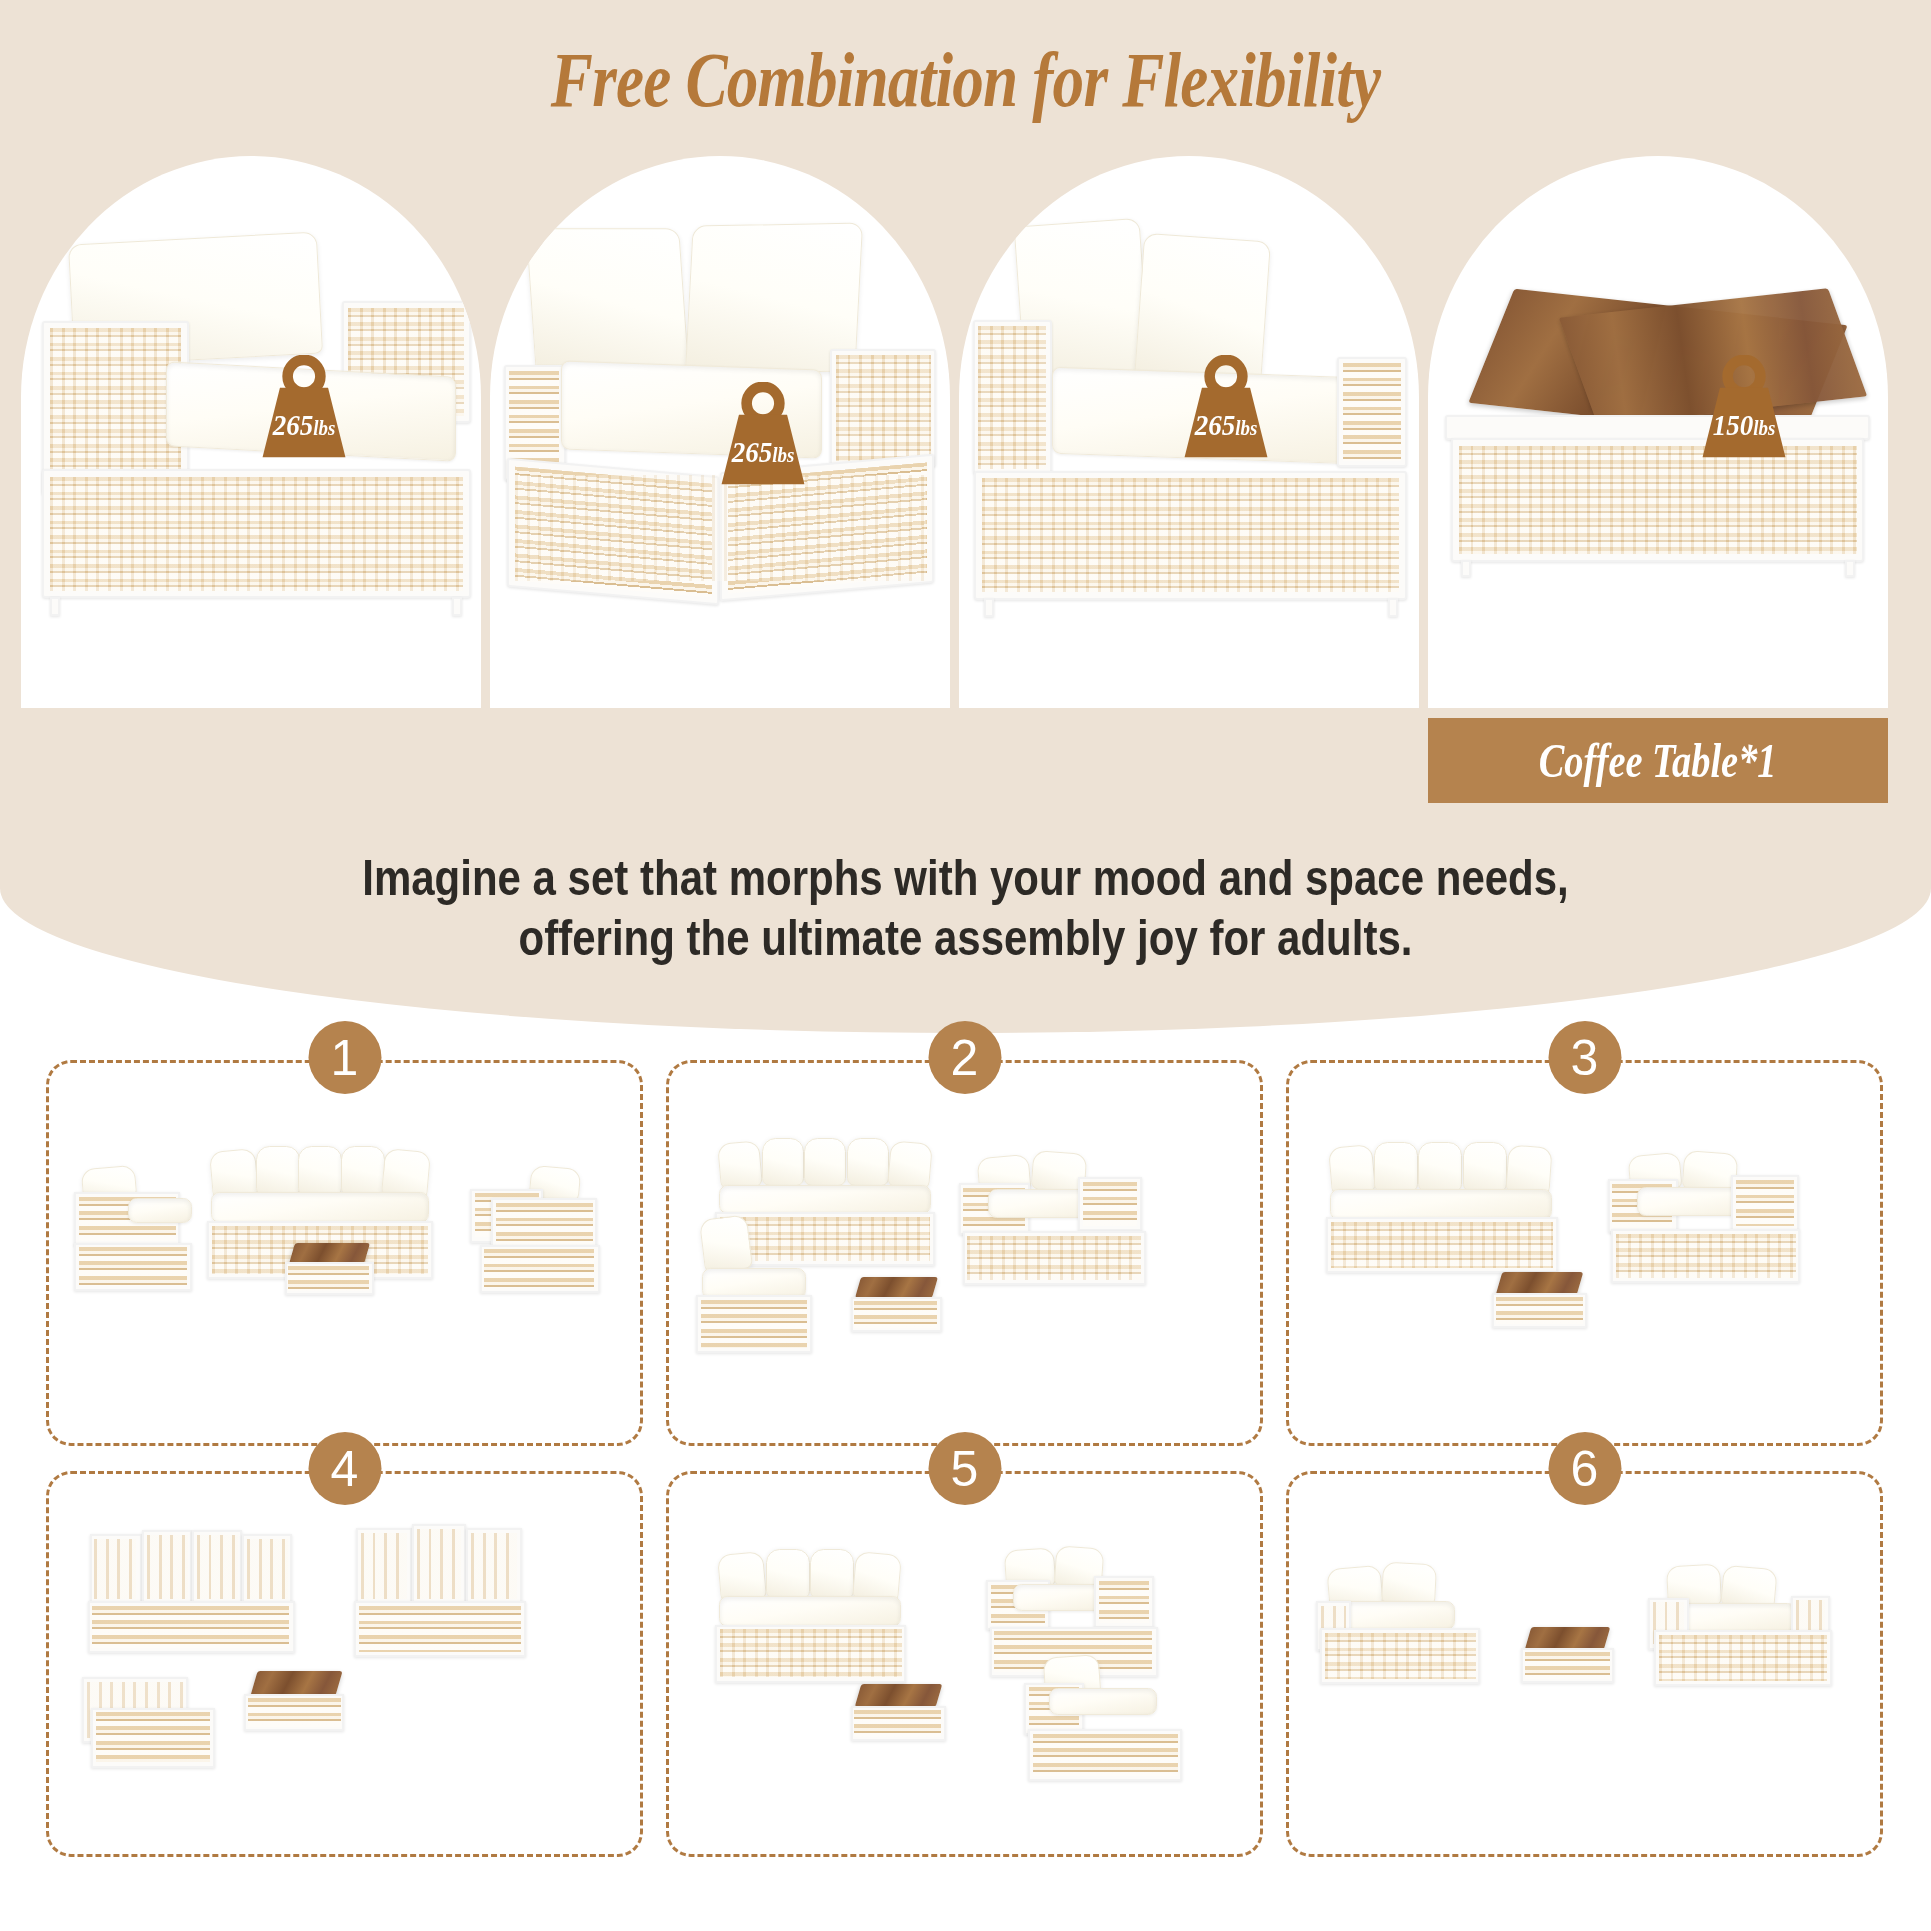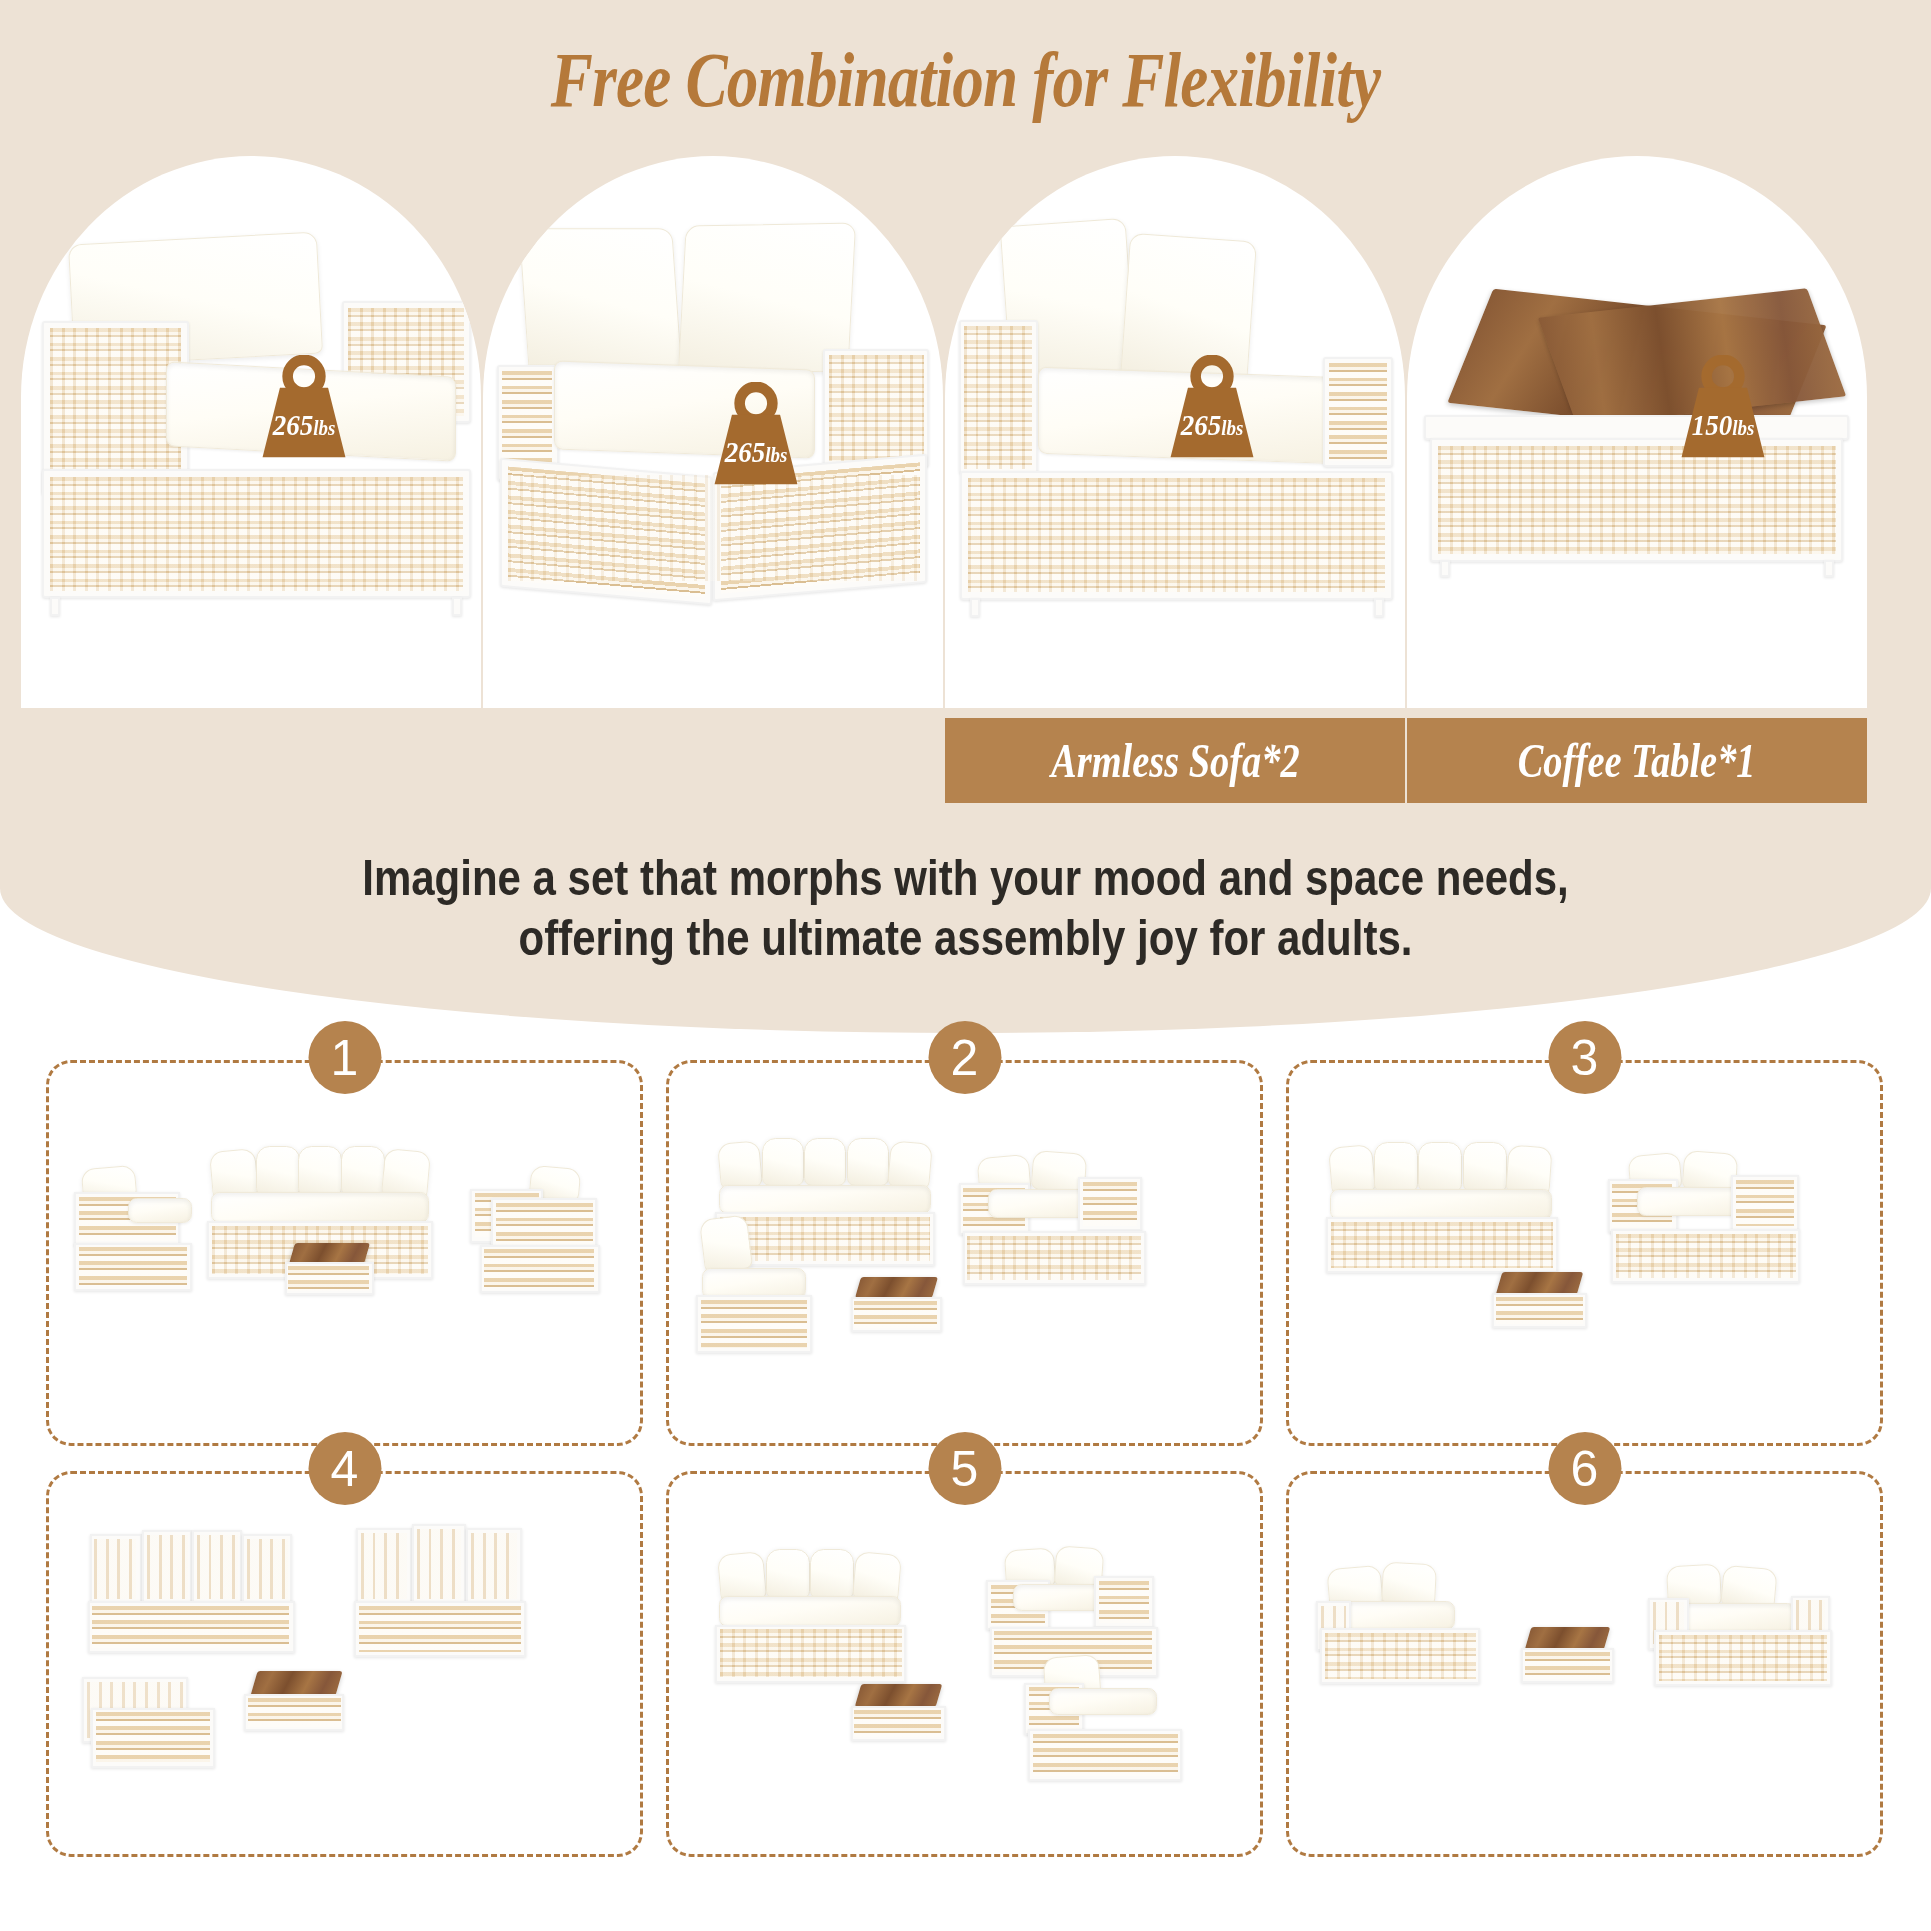--- a/index.html
+++ b/index.html
@@ -30,21 +30,21 @@
     font-size:79px; letter-spacing:-1px;
     color:#B5793A;
     transform:scaleX(.80); transform-origin:center top;
     white-space:nowrap;
   }
 
   
   #card-row{
     position:absolute; left:21px; top:156px;
     width:1889px; height:649px;
-    display:flex; gap:2px;
+    display:flex; gap:9px;
   }
   .product-card{ position:relative; width:460px; height:649px; }
 
   .card-arch{
     position:absolute; left:0; top:0; width:460px; height:552px;
     background:#ffffff;
     border-top-left-radius:230px 241px;
     border-top-right-radius:230px 241px;
     overflow:hidden;
   }
@@ -259,23 +259,20 @@
           <div class="frame" style="left:25px;top:386px;width:9.7px;height:19.3px;"></div>
           <div class="frame" style="left:429px;top:386px;width:9.7px;height:19.3px;"></div>
         </div>
       </div>
       <div class="weight-badge" style="left:214px;top:199px;">
         <svg viewBox="0 0 110 112">
           <circle cx="55" cy="22" r="17" fill="none" stroke="#A46A2E" stroke-width="11"></circle>
           <path d="M30 34 L80 34 L98 106 L12 106 Z" fill="#A46A2E"></path>
         </svg>
         <div class="wtxt"><span>265</span><span class="u">lbs</span></div>
-      </div>
-      <div class="card-label">
-        <span class="card-label-text">Armless Sofa*2</span>
       </div>
     </div>
 
     <div class="product-card">
       <div class="card-arch">
         <div class="piece" style="left:0px;top:145px;width:460px;height:406px;">
 
           <div class="tabletop" style="left:56px;top:5.8px;width:348px;height:114px;transform:skewX(-22deg) skewY(6deg);"></div>
           <div class="tabletop" style="left:145px;top:1.9px;width:280px;height:108px;transform:skewX(20deg) skewY(-6deg);opacity:.96;"></div>
 

